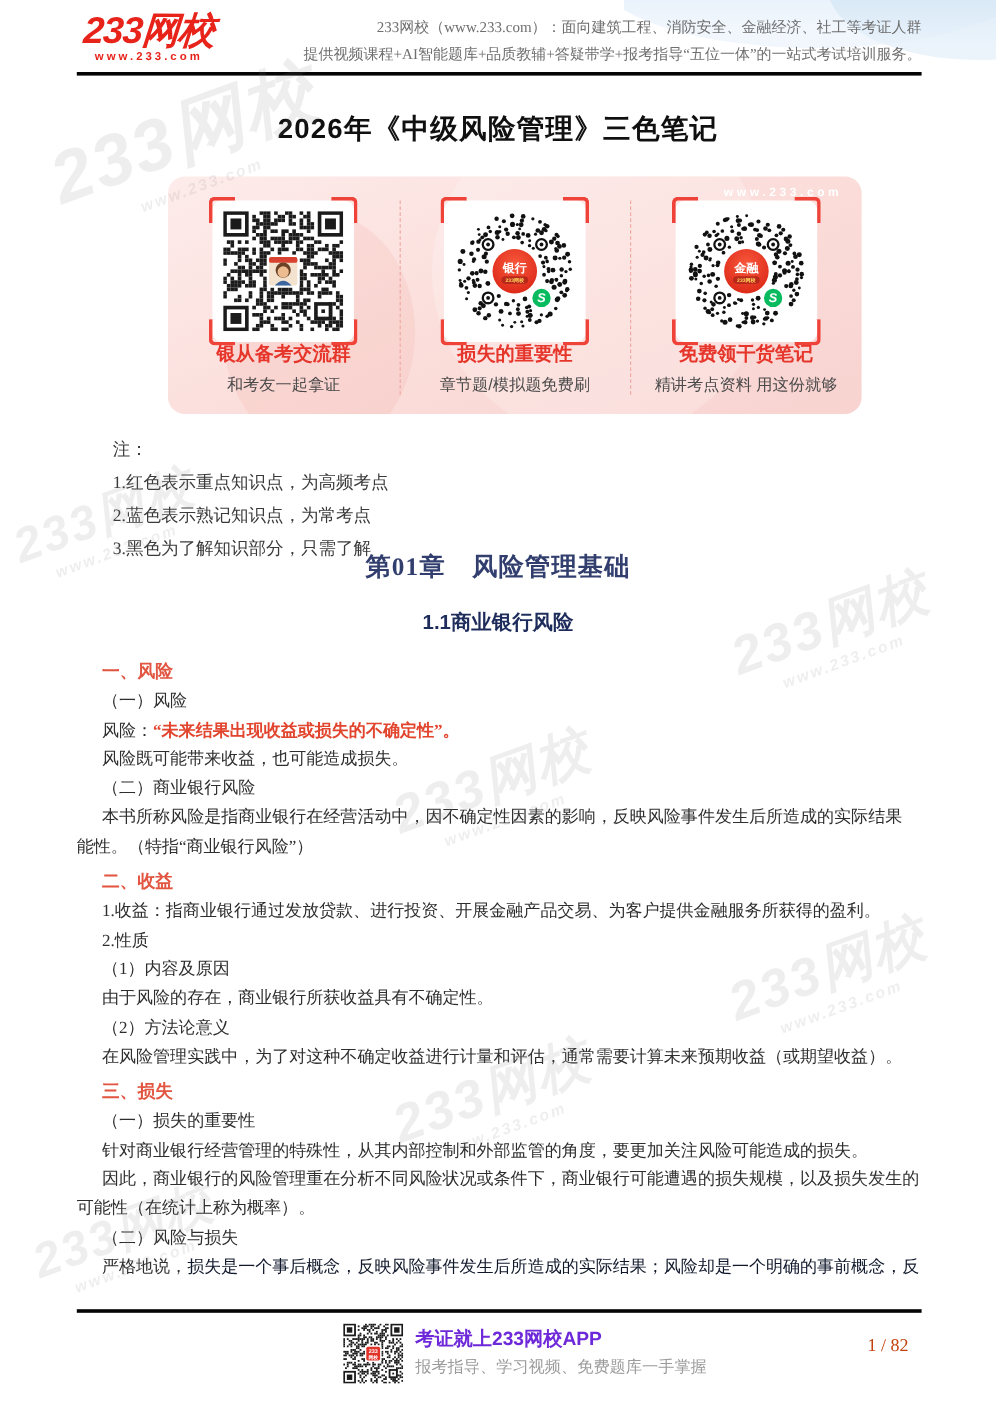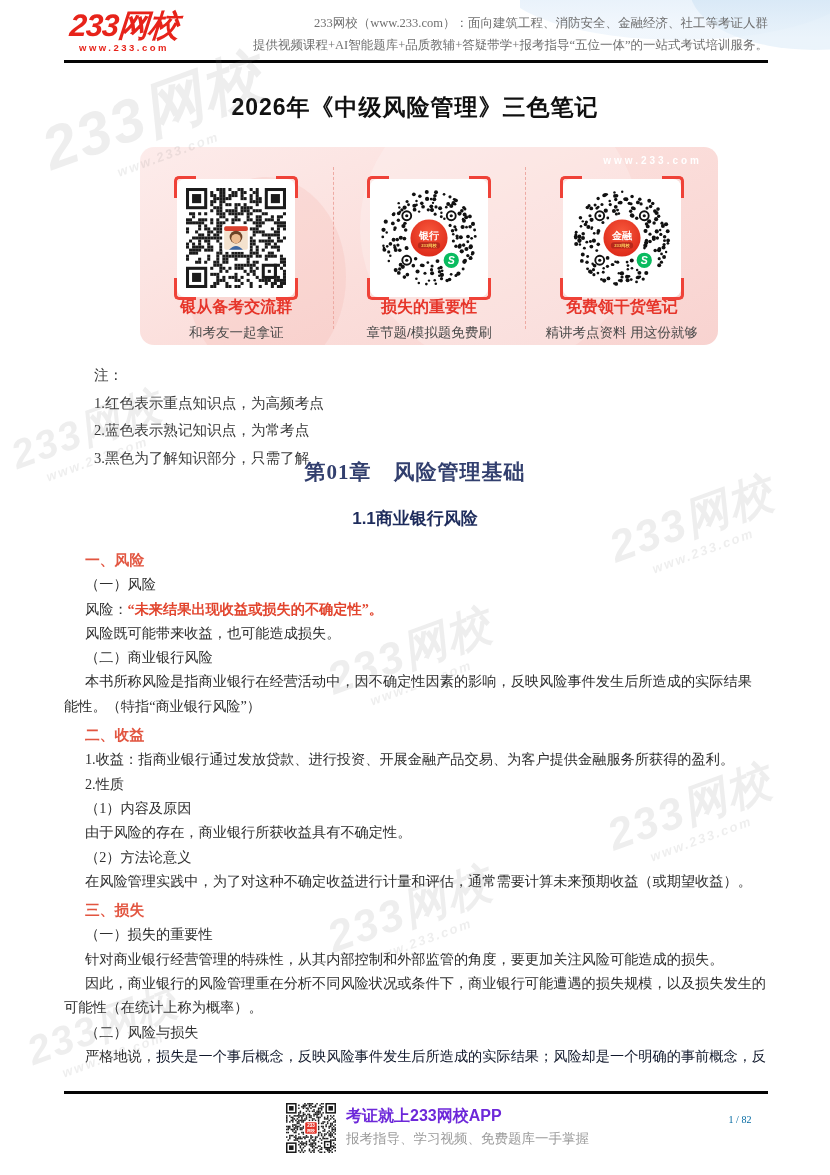--- a/index.html
+++ b/index.html
@@ -30,21 +30,21 @@
   .qr-panel{position:absolute;left:140px;top:147px;width:578px;height:198px;border-radius:14px;
         background:linear-gradient(155deg,#fdeceb 0%,#fbdedb 50%,#f8d3d0 100%);
         display:flex;overflow:hidden;}
   .panel-blob-a{position:absolute;left:38%;top:-60px;width:280px;height:280px;border-radius:50%;
         background:rgba(255,255,255,0.22);}
   .panel-blob-b{position:absolute;left:8%;top:30px;width:160px;height:200px;border-radius:50%;
         background:rgba(246,187,180,0.28);}
   .panel-url{position:absolute;top:8px;right:16px;font-family:"Liberation Sans",sans-serif;
         font-weight:bold;font-size:10px;color:#ffffff;letter-spacing:3px;}
   .qr-item{flex:1;position:relative;display:flex;flex-direction:column;align-items:center;
-        padding-top:32px;}
+        padding-top:20px;}
   .qr-item.sep::before{content:'';position:absolute;left:0;top:20px;bottom:16px;
         border-left:1px dashed #eeaaa3;}
   .scan-frame{position:relative;width:118px;height:118px;background:#ffffff;border-radius:8px;
         display:flex;align-items:center;justify-content:center;}
   .corner{position:absolute;width:19px;height:19px;border:3px solid #ef4238;}
   .corner.tl{top:-3px;left:-3px;border-right:none;border-bottom:none;border-top-left-radius:5px;}
   .corner.tr{top:-3px;right:-3px;border-left:none;border-bottom:none;border-top-right-radius:5px;}
   .corner.bl{bottom:-3px;left:-3px;border-right:none;border-top:none;border-bottom-left-radius:5px;}
   .corner.br{bottom:-3px;right:-3px;border-left:none;border-top:none;border-bottom-right-radius:5px;}
   .qr-label{margin-top:0;font-family:"Liberation Sans",sans-serif;font-weight:bold;
@@ -71,21 +71,21 @@
   .seg-red-bold{color:#e2452e;font-weight:bold;}
 
   
   .footer-rule{position:absolute;left:64px;right:62px;top:1091px;height:3px;background:#050505;}
   .footer-qr{position:absolute;left:286px;top:1103px;width:50px;height:50px;}
   .footer-app-title{position:absolute;left:346px;top:1106px;
         font-family:"Liberation Sans",sans-serif;font-weight:bold;font-size:16px;color:#6d28d9;}
   .footer-app-sub{position:absolute;left:346px;top:1130px;
         font-family:"Liberation Sans",sans-serif;font-size:13.5px;color:#9b9b9b;}
   .page-number{position:absolute;left:700px;top:1114px;width:80px;text-align:center;
-        font-size:10px;color:#0369a1;white-space:pre;}
+        font-size:15px;color:#c2410c;white-space:pre;}
 
   
   .wm{position:absolute;transform:rotate(-20deg);text-align:center;pointer-events:none;
         font-family:"Liberation Sans",sans-serif;font-weight:bold;font-style:italic;
         color:rgba(125,125,125,0.13);z-index:5;}
   .wm .wm-main{letter-spacing:2px;}
   .wm .wm-sub{font-size:13px;letter-spacing:2px;margin-top:-4px;}
   .wm1{left:40px;top:72px;} .wm1 .wm-main{font-size:60px;}
   .wm2{left:10px;top:402px;} .wm2 .wm-main{font-size:40px;}
   .wm3{left:608px;top:490px;} .wm3 .wm-main{font-size:44px;}

